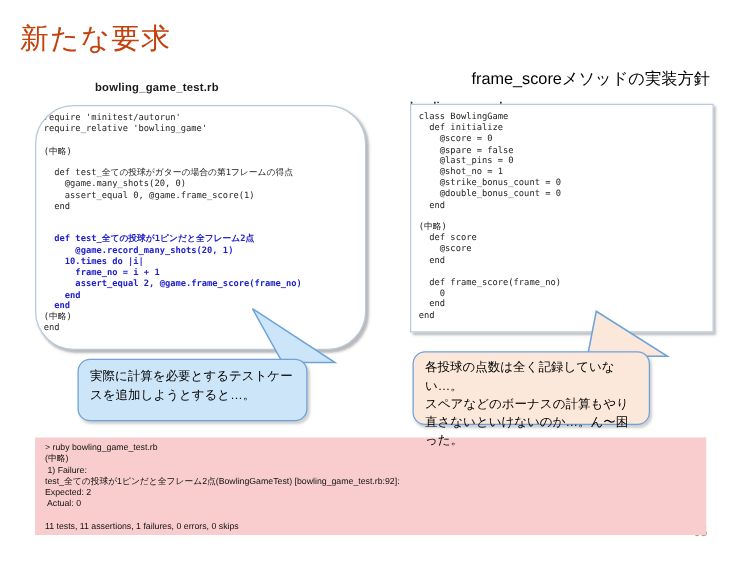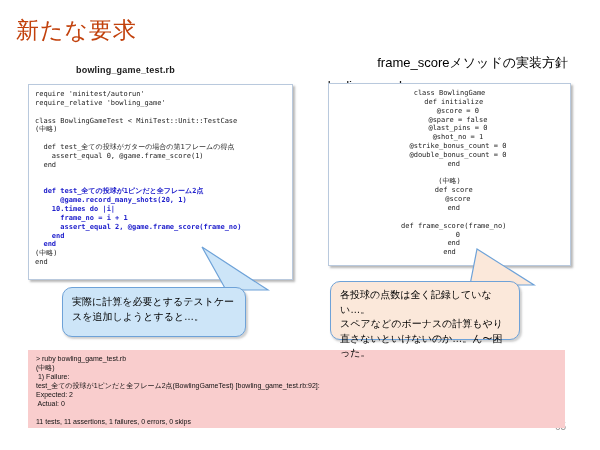--- a/index.html
+++ b/index.html
@@ -18,22 +18,22 @@
 
   .title{position:absolute;left:16px;top:15px;font-size:23px;color:#c2410c;letter-spacing:1px;}
   .subtitle{position:absolute;right:32px;top:25px;font-size:13px;color:#000;margin-top:29px;}
 
   .file-label{position:absolute;font-size:9px;font-weight:bold;color:#1a1a1a;letter-spacing:.2px;}
   .file-label.left{left:28px;top:65px;margin-left:48px;}
   .file-label.right{left:328px;top:64px;margin-top:16px;}
 
   .code-box{position:absolute;background:#fff;border:1px solid var(--box-border);
     box-shadow:2px 2px 2px rgba(125,125,125,.55);padding:5px 6px;overflow:hidden;z-index:1;}
-  .code-box.left{left:28px;top:84px;width:265px;height:196px;}
-  .code-box.right{left:328px;top:83px;width:243px;height:183px;text-align:center;}
+  .code-box.left{left:28px;top:84px;width:265px;height:196px;border-radius:31px;}
+  .code-box.right{left:328px;top:83px;width:243px;height:183px;}
   .code-line{font-family:"DejaVu Sans Mono","Liberation Mono",monospace;
     font-size:7px;line-height:8.85px;white-space:pre;color:var(--code-black);}
   .code-line.c-blue{color:var(--code-blue);font-weight:bold;}
 
   .tails{position:absolute;left:0;top:0;width:600px;height:450px;z-index:2;pointer-events:none;}
 
   .bubble{position:absolute;border:1.4px solid var(--bubble-border);border-radius:10px;
     z-index:3;font-size:10px;line-height:14.5px;color:#000;
     box-shadow:1.5px 2px 2px rgba(120,120,120,.35);}
   .bubble.left{left:62px;top:287px;width:184px;height:50px;background:var(--bubble-left-fill);padding:7px 9px;}
@@ -52,24 +52,24 @@
 <div class="slide">
 
   <div class="title">新たな要求</div>
   <div class="subtitle">frame_scoreメソッドの実装方針</div>
 
   <div class="file-label left">bowling_game_test.rb</div>
   <div class="code-box left">
       <div class="code-line">require 'minitest/autorun'</div>
       <div class="code-line">require_relative 'bowling_game'</div>
       <div class="code-line">&nbsp;</div>
-      <div class="code-line">class BowlingGameTest &lt; MiniTest::Unit::TestCase</div>
       <div class="code-line">(中略)</div>
       <div class="code-line">&nbsp;</div>
       <div class="code-line">  def test_全ての投球がガターの場合の第1フレームの得点</div>
+      <div class="code-line">    @game.many_shots(20, 0)</div>
       <div class="code-line">    assert_equal 0, @game.frame_score(1)</div>
       <div class="code-line">  end</div>
       <div class="code-line">&nbsp;</div>
       <div class="code-line">&nbsp;</div>
       <div class="code-line c-blue">  def test_全ての投球が1ピンだと全フレーム2点</div>
       <div class="code-line c-blue">      @game.record_many_shots(20, 1)</div>
       <div class="code-line c-blue">    10.times do |i|</div>
       <div class="code-line c-blue">      frame_no = i + 1</div>
       <div class="code-line c-blue">      assert_equal 2, @game.frame_score(frame_no)</div>
       <div class="code-line c-blue">    end</div>

